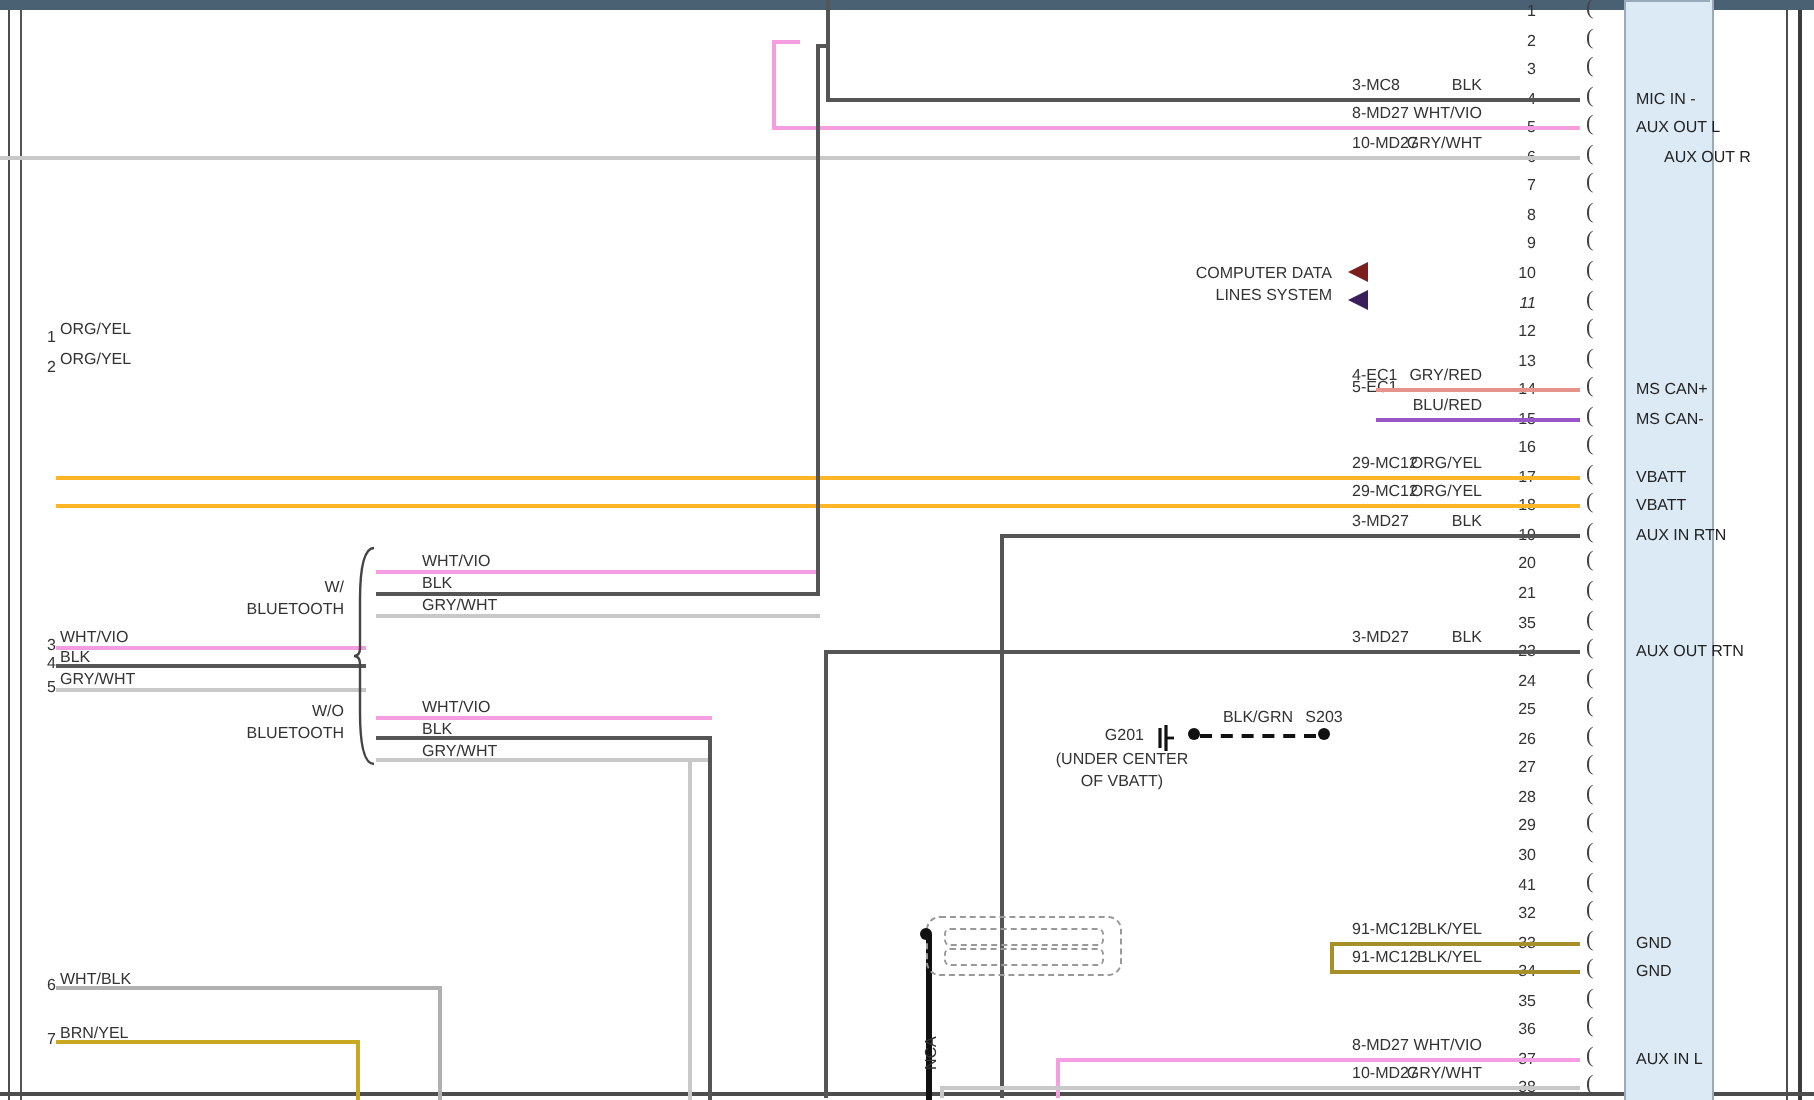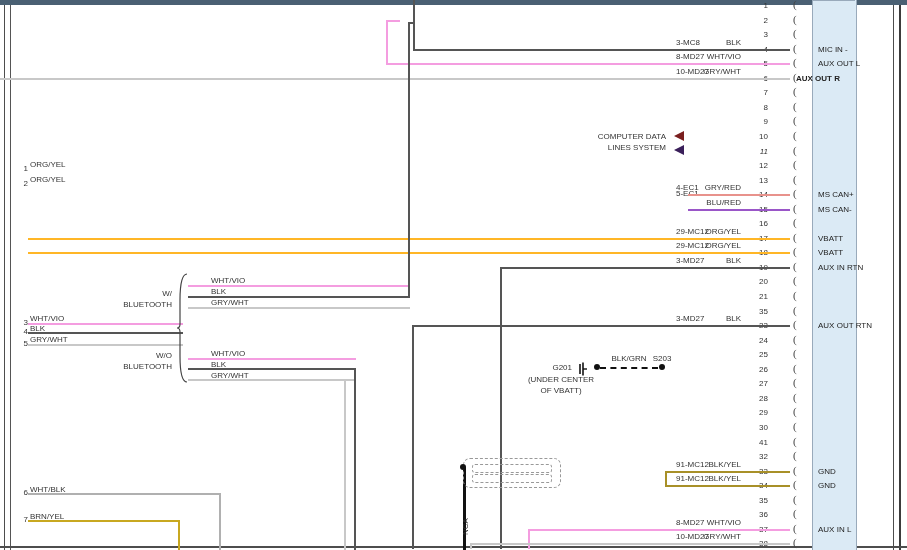--- a/index.html
+++ b/index.html
@@ -70,21 +70,21 @@
       <div class="pin-fn" style="left: 818px; top: 45.65px;">MIC IN -</div>
       <div class="lbl" style="left: 676px; top: 38.65px;">3-MC8</div>
       <div class="lbl lbl-r" style="left: 681px; width: 60px; top: 38.65px;">BLK</div>
       <div class="pin-num" style="left: 748px; top: 60.2px;">5</div>
       <div class="pin-socket" style="left: 793px; top: 58.2px;">(</div>
       <div class="pin-fn" style="left: 818px; top: 60.2px;">AUX OUT L</div>
       <div class="lbl" style="left: 676px; top: 53.2px;">8-MD27</div>
       <div class="lbl lbl-r" style="left: 681px; width: 60px; top: 53.2px;">WHT/VIO</div>
       <div class="pin-num" style="left: 748px; top: 74.75px;">6</div>
       <div class="pin-socket" style="left: 793px; top: 72.75px;">(</div>
-      <div class="pin-fn" style="left: 796px; top: 74.75px; font-weight: bold;">AUX OUT R</div>
+      <div class="pin-fn" style="left: 832px; top: 74.75px;">AUX OUT R</div>
       <div class="lbl" style="left: 676px; top: 67.75px;">10-MD27</div>
       <div class="lbl lbl-r" style="left: 681px; width: 60px; top: 67.75px;">GRY/WHT</div>
       <div class="pin-num" style="left: 748px; top: 89.3px;">7</div>
       <div class="pin-socket" style="left: 793px; top: 87.3px;">(</div>
       <div class="pin-num" style="left: 748px; top: 103.85px;">8</div>
       <div class="pin-socket" style="left: 793px; top: 101.85px;">(</div>
       <div class="pin-num" style="left: 748px; top: 118.4px;">9</div>
       <div class="pin-socket" style="left: 793px; top: 116.4px;">(</div>
       <div class="pin-num" style="left: 748px; top: 132.95px;">10</div>
       <div class="pin-socket" style="left: 793px; top: 130.95px;">(</div>

